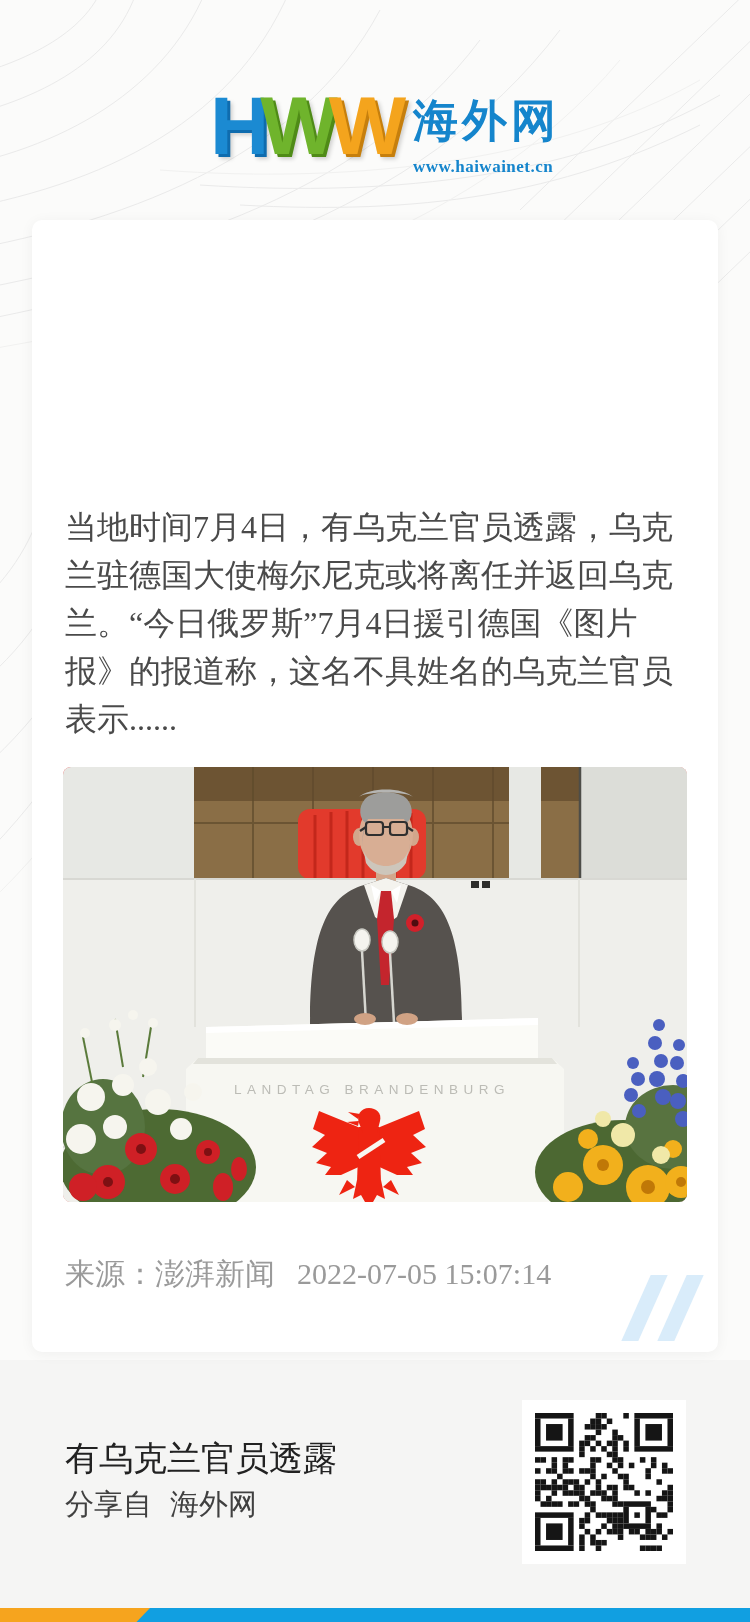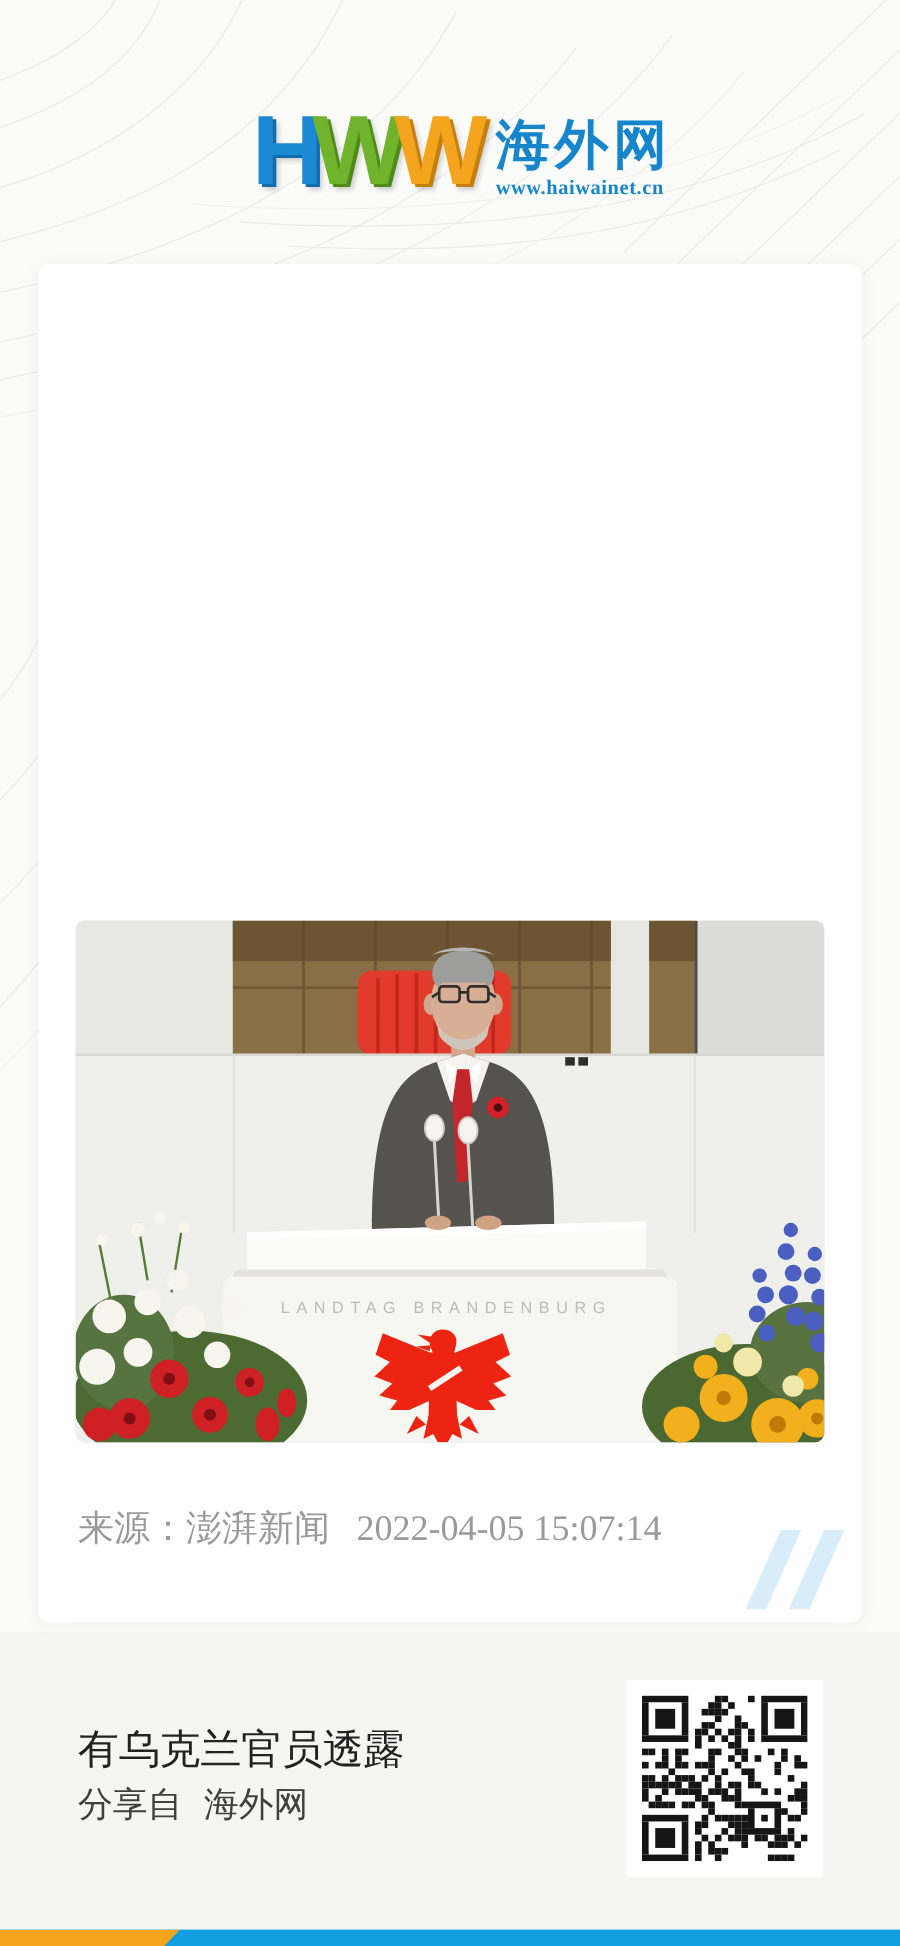--- a/index.html
+++ b/index.html
@@ -11,30 +11,30 @@
   .logo-wrap{position:absolute;left:210px;top:88px;z-index:2;display:flex;align-items:flex-start;}
   .hww{font-family:"Liberation Sans","DejaVu Sans",sans-serif;font-weight:bold;
        font-size:82px;line-height:76px;letter-spacing:-9px;}
   .hww .l{display:inline-block;}
   .hww .h{color:#1b8ad2;text-shadow:3px 3px 0 #0f6cae,5px 5px 4px rgba(0,0,0,.18);}
   .hww .w1{color:#6fb42c;text-shadow:3px 3px 0 #4f8b17,5px 5px 4px rgba(0,0,0,.18);}
   .hww .w2{color:#f4a41d;text-shadow:3px 3px 0 #c67f0d,5px 5px 4px rgba(0,0,0,.18);}
   .logo-right{margin-left:16px;padding-top:10px;}
   .site-name{color:#1585cc;font-weight:bold;font-size:45px;line-height:46px;letter-spacing:4px;}
   .site-url{color:#1585cc;font-weight:bold;font-size:17px;line-height:18px;letter-spacing:.5px;
-            font-family:"Liberation Serif",serif;margin-top:4px;}
+            font-family:"Liberation Serif",serif;margin-top:14px;}
   
   .card{position:absolute;left:32px;top:220px;width:686px;height:1132px;background:#ffffff;
         border-radius:10px;box-shadow:0 2px 14px rgba(0,0,0,.05);z-index:3;}
   .title{position:absolute;left:33px;top:68px;width:566px;font-size:45px;line-height:59px;
          font-weight:bold;color:#151515;}
   .body-text{position:absolute;left:33px;top:283px;width:624px;font-size:32px;line-height:48px;
          color:#4a4a4a;}
   .photo{position:absolute;left:31px;top:547px;width:624px;height:435px;border-radius:8px;
-         overflow:hidden;background:#e5e5e5;}
+         overflow:hidden;background:#ef4444;}
   .source-line{position:absolute;left:33px;top:1032px;font-size:30px;line-height:44px;color:#9a9a9a;}
   .source-line .gap{display:inline-block;width:22px;}
   .slashes{position:absolute;left:590px;top:1055px;width:90px;height:68px;}
   .slash{position:absolute;top:0;width:17px;height:66px;background:#d9ecfa;transform:skewX(-24deg);}
   .slash.s1{left:14px;} .slash.s2{left:50px;}
   
   .footer{position:absolute;left:0;top:1360px;width:750px;height:248px;background:#f5f5f4;z-index:2;}
   .cta{position:absolute;left:65px;top:78px;font-size:34px;line-height:42px;color:#222222;}
   .share{position:absolute;left:65px;top:124px;font-size:29px;line-height:40px;color:#404040;}
   .share .sp{display:inline-block;width:18px;}
@@ -80,20 +80,21 @@
 
 <div class="logo-wrap">
   <div class="hww"><span class="l h">H</span><span class="l w1">W</span><span class="l w2">W</span></div>
   <div class="logo-right">
     <div class="site-name">海外网</div>
     <div class="site-url">www.haiwainet.cn</div>
   </div>
 </div>
 
 <div class="card">
+  <div class="body-text">当地时间7月4日，有乌克兰官员透露，乌克兰驻德国大使梅尔尼克或将离任并返回乌克兰。“今日俄罗斯”7月4日援引德国《图片报》的报道称，这名不具姓名的乌克兰官员表示......</div>
 
   <div class="photo">
     <svg width="624" height="435" viewBox="0 0 624 435">
 
       <rect x="0" y="0" width="624" height="435" fill="#e7e8e4"></rect>
       <rect x="517" y="0" width="107" height="120" fill="#dcddd8"></rect>
 
       <g>
         <rect x="131" y="0" width="315" height="112" fill="#8a6e46"></rect>
         <rect x="131" y="0" width="315" height="34" fill="#6d5433"></rect>
@@ -259,21 +260,21 @@
         </g>
         <g fill="#c07807">
           <circle cx="540" cy="398" r="6"></circle>
             <circle cx="585" cy="420" r="7"></circle>
             <circle cx="618" cy="415" r="5"></circle>
         </g>
       </g>
     </svg>
   </div>
 
-  <div class="source-line"><span>来源：澎湃新闻</span><span class="gap"></span><span>2022-04-05 15:07:14</span></div>
+  <div class="source-line"><span>来源：澎湃新闻</span><span class="gap"></span><span>2022-07-05 15:07:14</span></div>
 
   <div class="slashes">
     <div class="slash s1"></div>
       <div class="slash s2"></div>
   </div>
 </div>
 
 <div class="footer">
   <div class="cta">有乌克兰官员透露</div>
   <div class="share"><span>分享自</span><span class="sp"></span><span>海外网</span></div>

